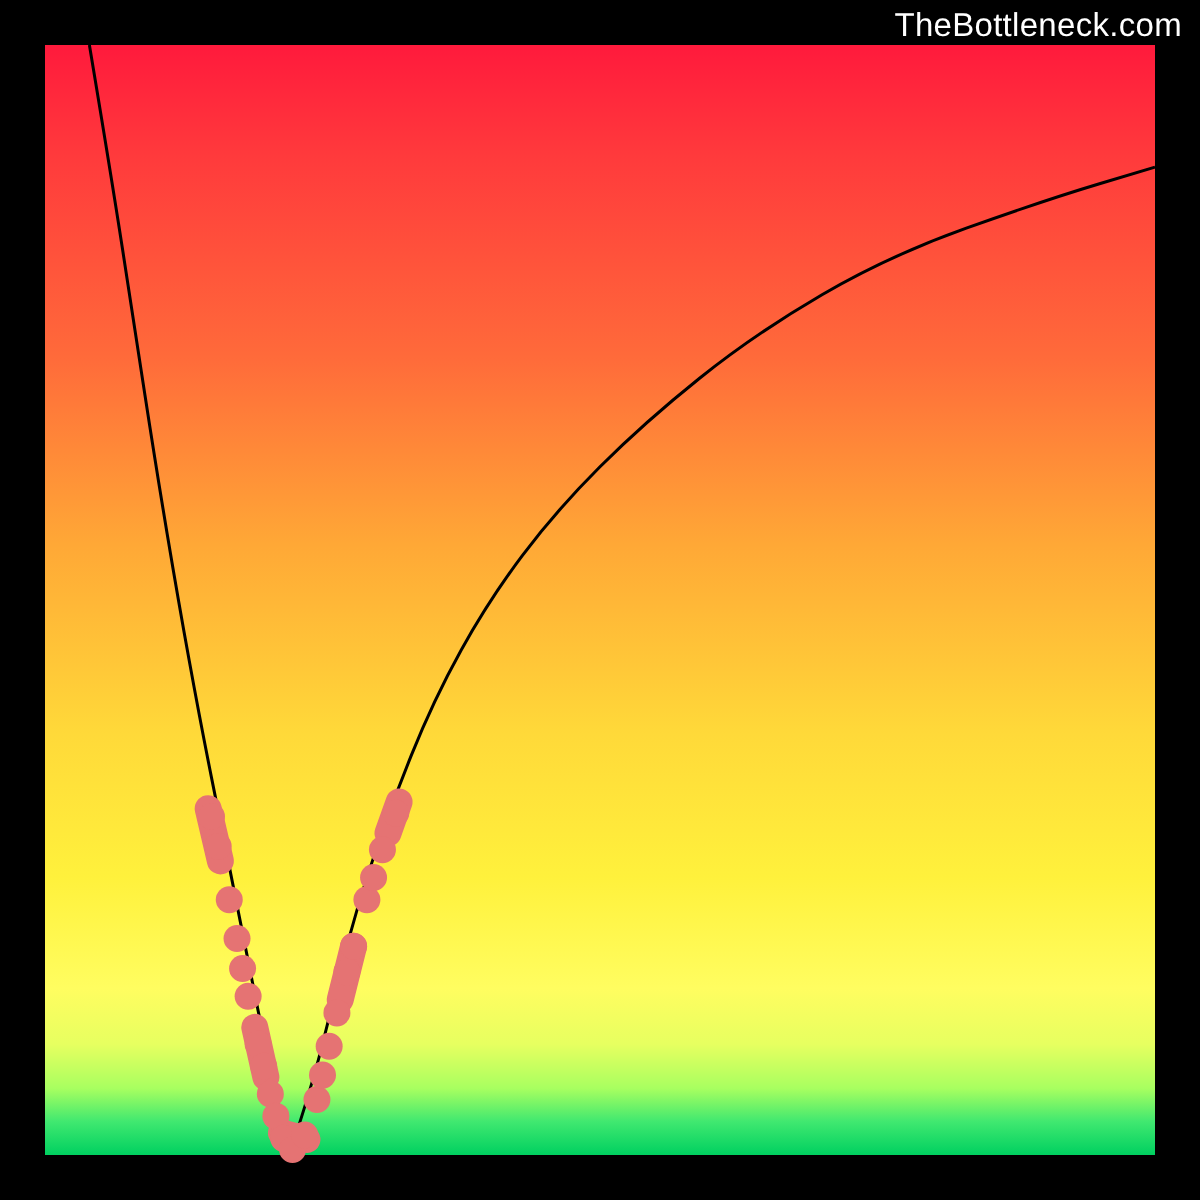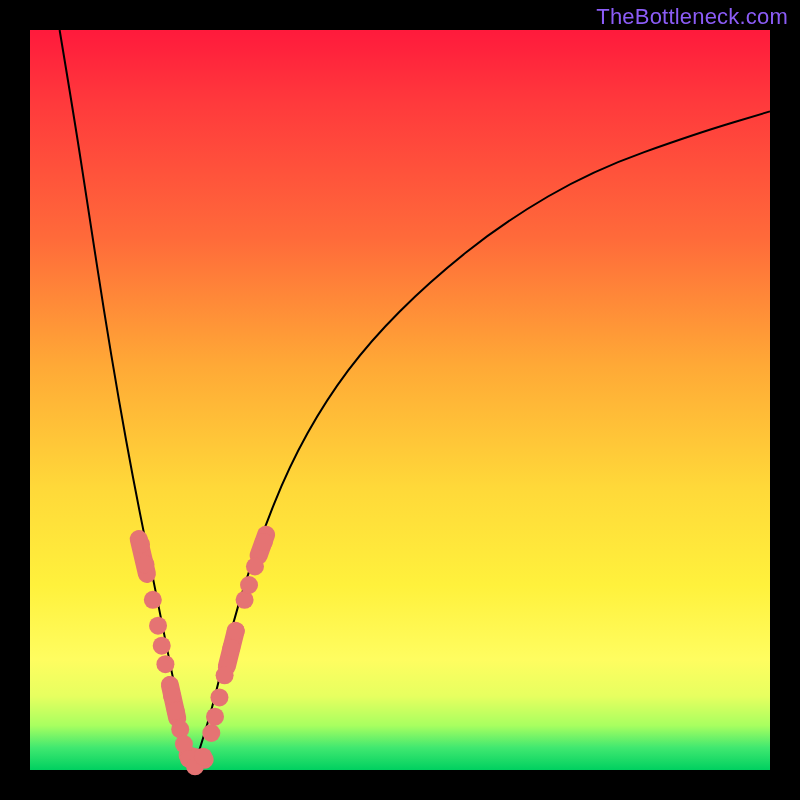--- a/index.html
+++ b/index.html
@@ -37,21 +37,21 @@
       #e7ff60 90%,
       #a8ff60 94%,
       #40e870 97%,
       #00d060 100%
     );
   }
   .watermark {
     position: absolute;
     top: 4px;
     right: 12px;
-    color: #8b5cf6;
+    color: #ffffff;
     font-size: 22px;
     font-weight: 500;
     letter-spacing: 0.2px;
     user-select: none;
   }
   svg.curves {
     position: absolute;
     inset: 0;
     width: 740px;
     height: 740px;

